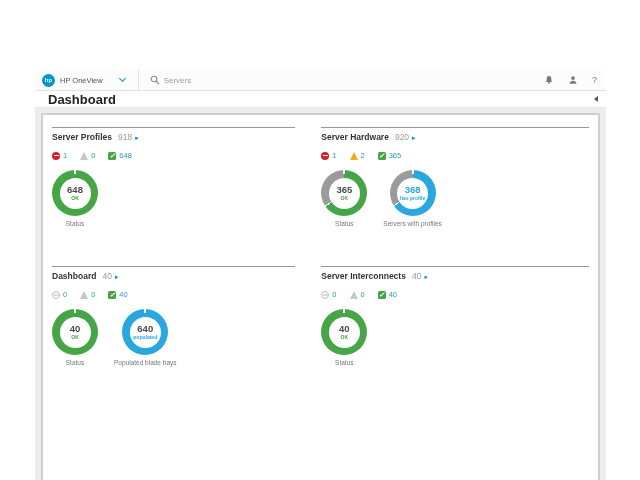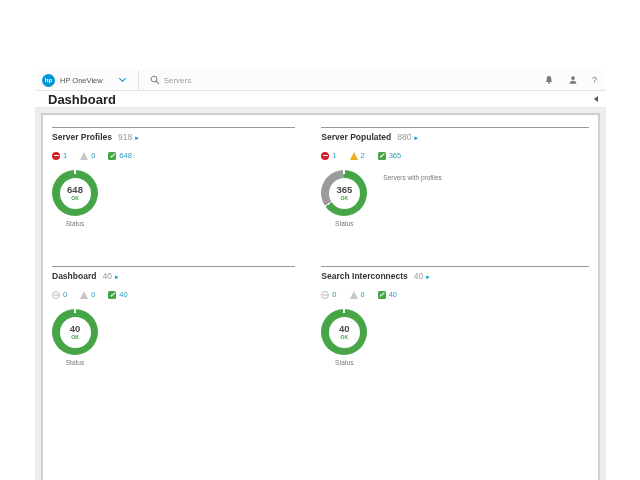--- a/index.html
+++ b/index.html
@@ -143,22 +143,22 @@
               </div>
             </div>
             <div class="d-caption">Status</div>
           </div>
         </div>
       </section>
 
       <section class="panel">
         <div class="panel-rule"></div>
         <div class="panel-head">
-          <span class="p-title">Server Populated</span>
-          <span class="p-count">880</span>
+          <span class="p-title">Server Hardware</span>
+          <span class="p-count">920</span>
           <span class="p-arrow">▸</span>
         </div>
         <div class="status-row">
           <span class="status-item">
             <i class="ic ic-critical" data-variant="red"></i>
             <span class="status-num">1</span>
           </span>
           <span class="status-item">
             <i class="ic ic-warning" data-variant="yellow"></i>
             <span class="status-num">2</span>
@@ -172,20 +172,26 @@
           <div class="donut-col">
             <div class="donut" style="background: conic-gradient(from -1.5deg, rgb(255, 255, 255) 0deg, rgb(255, 255, 255) 3deg, rgb(70, 165, 70) 3deg, rgb(70, 165, 70) 234.72deg, rgb(255, 255, 255) 234.72deg, rgb(255, 255, 255) 237.72deg, rgb(155, 155, 155) 237.72deg, rgb(155, 155, 155) 360deg);">
               <div class="hole">
                 <span class="d-num" data-color="dark">365</span>
                 <span class="d-sub" data-color="green">OK</span>
               </div>
             </div>
             <div class="d-caption">Status</div>
           </div>
           <div class="donut-col">
+            <div class="donut" style="background: conic-gradient(from -1.5deg, rgb(255, 255, 255) 0deg, rgb(255, 255, 255) 3deg, rgb(42, 167, 222) 3deg, rgb(42, 167, 222) 236.52deg, rgb(255, 255, 255) 236.52deg, rgb(255, 255, 255) 239.52deg, rgb(155, 155, 155) 239.52deg, rgb(155, 155, 155) 360deg);">
+              <div class="hole">
+                <span class="d-num" data-color="blue">368</span>
+                <span class="d-sub" data-color="blue">has profile</span>
+              </div>
+            </div>
             <div class="d-caption">Servers with profiles</div>
           </div>
         </div>
       </section>
 
       <section class="panel">
         <div class="panel-rule"></div>
         <div class="panel-head">
           <span class="p-title">Dashboard</span>
           <span class="p-count">40</span>
@@ -208,27 +214,36 @@
         <div class="donut-row">
           <div class="donut-col">
             <div class="donut" style="background: conic-gradient(from -1.5deg, rgb(255, 255, 255) 0deg, rgb(255, 255, 255) 3deg, rgb(70, 165, 70) 3deg, rgb(70, 165, 70) 360deg);">
               <div class="hole">
                 <span class="d-num" data-color="dark">40</span>
                 <span class="d-sub" data-color="green">OK</span>
               </div>
             </div>
             <div class="d-caption">Status</div>
           </div>
-        </div>
-      </section>
-
-      <section class="panel">
-        <div class="panel-rule"></div>
-        <div class="panel-head">
-          <span class="p-title">Search Interconnects</span>
+          <div class="donut-col">
+            <div class="donut" style="background: conic-gradient(from -1.5deg, rgb(255, 255, 255) 0deg, rgb(255, 255, 255) 3deg, rgb(42, 167, 222) 3deg, rgb(42, 167, 222) 360deg);">
+              <div class="hole">
+                <span class="d-num" data-color="dark">640</span>
+                <span class="d-sub" data-color="blue">populated</span>
+              </div>
+            </div>
+            <div class="d-caption">Populated blade bays</div>
+          </div>
+        </div>
+      </section>
+
+      <section class="panel">
+        <div class="panel-rule"></div>
+        <div class="panel-head">
+          <span class="p-title">Server Interconnects</span>
           <span class="p-count">40</span>
           <span class="p-arrow">▸</span>
         </div>
         <div class="status-row">
           <span class="status-item">
             <i class="ic ic-critical" data-variant="gray"></i>
             <span class="status-num">0</span>
           </span>
           <span class="status-item">
             <i class="ic ic-warning" data-variant="gray"></i>

